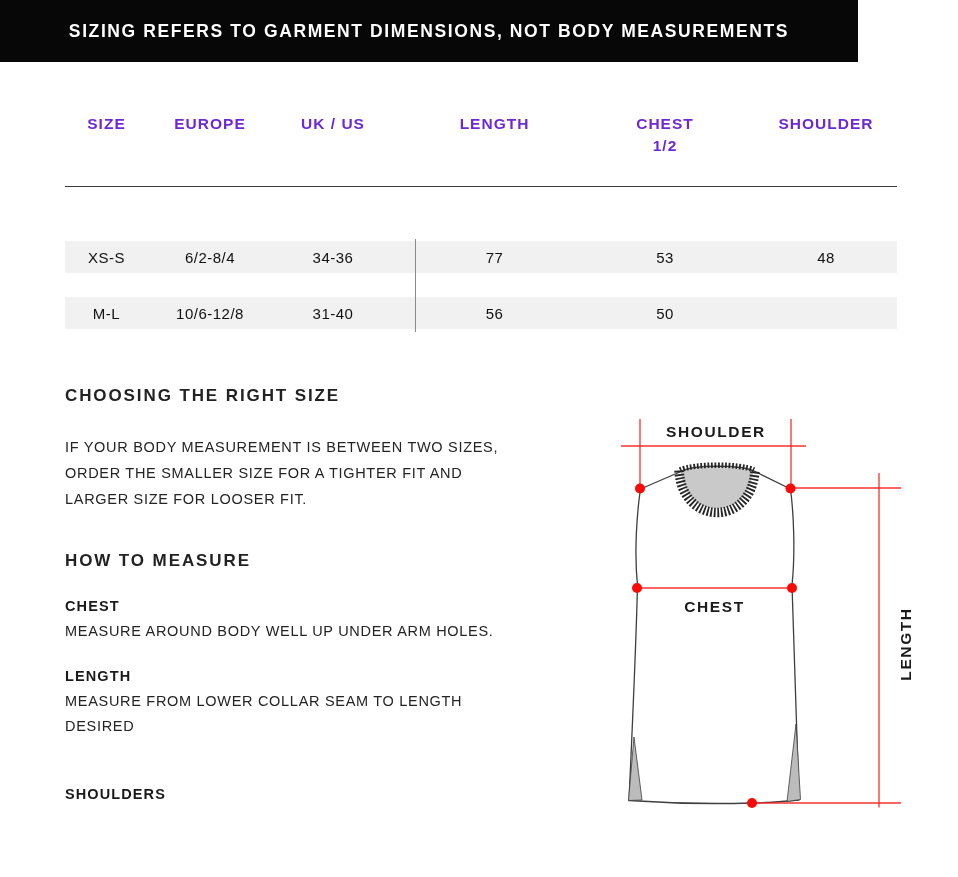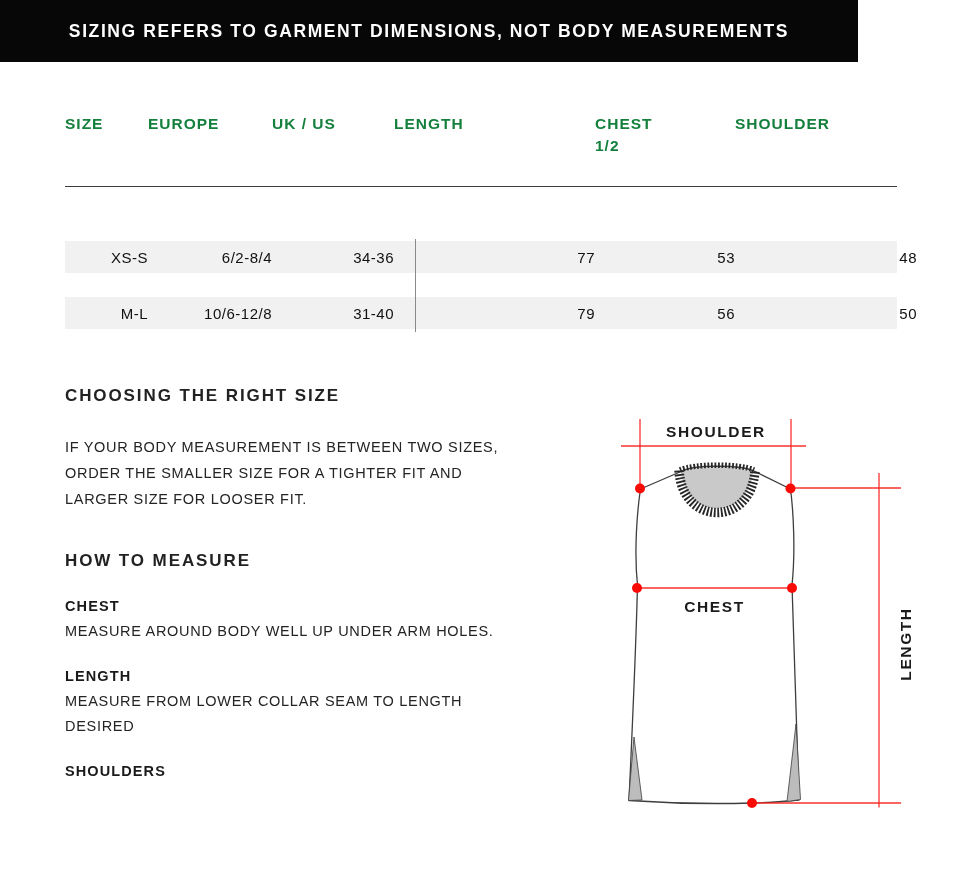--- a/index.html
+++ b/index.html
@@ -18,36 +18,36 @@
     color:#ffffff; font-size:17.5px; font-weight:bold; letter-spacing:1.6px; white-space:nowrap;
   }
 
   
   .thead, .trow {
     position:absolute; left:65px; width:852px;
     display:grid; grid-template-columns:83px 124px 122px 201px 140px 182px;
   }
   .thead { top:114px; }
   .th {
-    text-align:left; font-size:15.5px; font-weight:600; letter-spacing:1px;
-    line-height:20px; color:#15803d;
+    text-align:center; font-size:15.5px; font-weight:600; letter-spacing:1px;
+    line-height:20px; color:#6d28d9;
   }
   .th-sub { display:block; font-weight:600; line-height:24px; }
   .header-rule {
     position:absolute; left:65px; top:186px; width:832px; height:1px; background:#3c3c3c;
   }
   .trow { height:32px; align-items:center; }
   .trow::before {
     content:""; position:absolute; left:0; top:0; width:832px; height:32px;
     background:#f1f1f1; z-index:0;
   }
   .trow-1 { top:241px; }
   .trow-2 { top:297px; }
   .td {
-    position:relative; z-index:1; text-align:right; font-size:15px;
+    position:relative; z-index:1; text-align:center; font-size:15px;
     letter-spacing:0.5px; color:#111111;
   }
   .col-divider {
     position:absolute; left:415px; top:239px; width:1px; height:93px; background:#8a8a8a;
   }
 
   
   .section-heading {
     position:absolute; left:65px; font-size:17px; font-weight:bold;
     letter-spacing:1.9px; line-height:22px; color:#222222; white-space:nowrap;
@@ -55,21 +55,21 @@
   .heading-choosing { top:385px; }
   .heading-how { top:550px; }
   .body-lines { position:absolute; left:65px; }
   .body-line {
     font-size:14.5px; letter-spacing:0.7px; line-height:26px; color:#242424; white-space:nowrap;
   }
   .choosing-paragraph { top:434px; }
   .measure-item { position:absolute; left:65px; }
   .measure-item-0 { top:596px; }
   .measure-item-1 { top:666px; }
-  .measure-item-2 { top:761px; }
+  .measure-item-2 { top:784px; }
   .measure-title {
     font-size:14.5px; font-weight:bold; letter-spacing:1.1px; line-height:20px;
     margin-bottom:3px; color:#1a1a1a; white-space:nowrap;
   }
   .measure-line {
     font-size:14.5px; letter-spacing:0.7px; line-height:25px; color:#242424; white-space:nowrap;
   }
 
   
   .diagram-svg { position:absolute; left:590px; top:400px; width:368px; height:477px; }
@@ -123,21 +123,20 @@
     <div class="td">34-36</div>
     <div class="td">77</div>
     <div class="td">53</div>
     <div class="td">48</div>
   </div>
 
   <div class="trow trow-2">
     <div class="td">M-L</div>
     <div class="td">10/6-12/8</div>
     <div class="td">31-40</div>
-    <div class="td">79</div>
     <div class="td">56</div>
     <div class="td">50</div>
   </div>
 
   <div class="col-divider"></div>
 
   <div class="section-heading heading-choosing">CHOOSING THE RIGHT SIZE</div>
   <div class="body-lines choosing-paragraph">
     <div class="body-line">IF YOUR BODY MEASUREMENT IS BETWEEN TWO SIZES,</div>
     <div class="body-line">ORDER THE SMALLER SIZE FOR A TIGHTER FIT AND</div>

